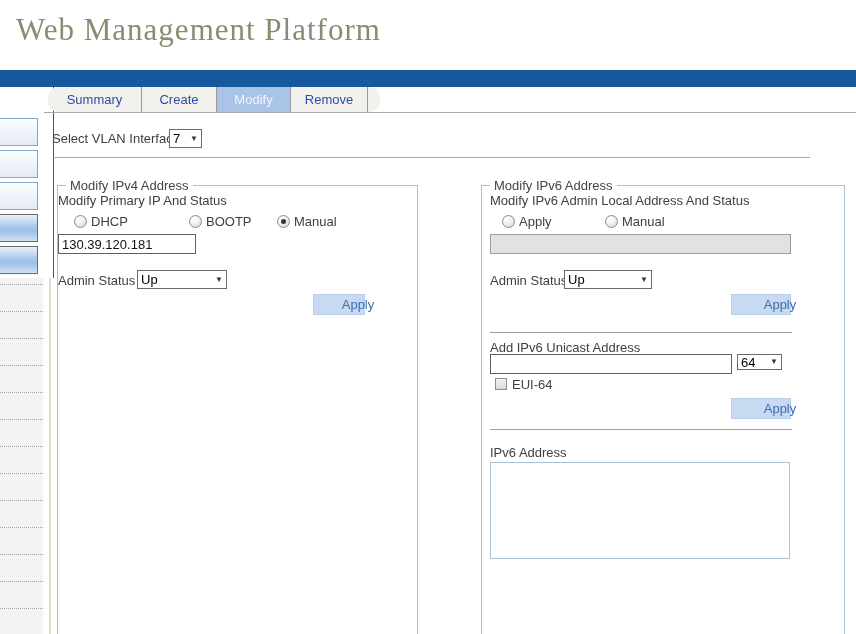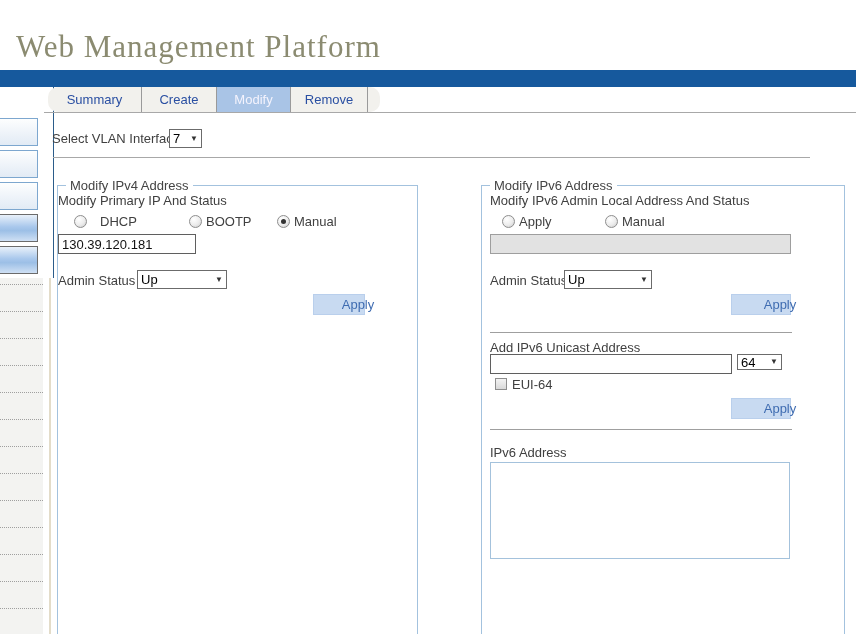--- a/index.html
+++ b/index.html
@@ -1,20 +1,20 @@
 <!DOCTYPE html>
 <html><head>
 <meta charset="utf-8">
 <style>
   html,body{margin:0;padding:0;background:#fff;}
   body{font-family:"Liberation Sans",sans-serif;font-size:13px;color:#404040;}
   .screen{position:relative;width:856px;height:634px;overflow:hidden;background:#fff;}
 
   
-  .header{position:absolute;left:0;top:17px;width:856px;height:70px;background:#fff;text-decoration:underline;}
+  .header{position:absolute;left:0;top:0;width:856px;height:70px;background:#fff;text-decoration:underline;}
   .app-title{position:absolute;left:16px;top:12px;margin:0;font-family:"Liberation Serif",serif;
     font-weight:400;font-size:31px;color:#8b8b71;letter-spacing:1px;}
   .navy-bar{position:absolute;left:0;top:70px;width:856px;height:17px;background:#16599d;}
 
   
   .sidebar{position:absolute;left:0;top:87px;width:43px;height:547px;background:#fff;}
   .side-boxes{position:absolute;left:-16px;top:31px;width:54px;}
   .side-box{box-sizing:border-box;height:28px;margin-bottom:4px;border:1px solid #7da7cf;
     background:linear-gradient(180deg,#fdfefe 0%,#eef3f9 55%,#e2ebf5 100%);}
   .side-box.sel{background:linear-gradient(180deg,#e9f1fa 0%,#a9c8ec 45%,#9cbfe6 60%,#cfe0f4 100%);}
@@ -116,21 +116,21 @@
     <span class="arrow">▼</span>
   </div>
   <div class="hr hr-vlan"></div>
 
   <div class="group" id="fs-ipv4">
     <span class="group-legend">Modify IPv4 Address</span>
 
     <span class="lbl" style="left:0;top:7px">Modify Primary IP And Status</span>
 
     <span class="radio" style="left:16px;top:29px"></span>
-    <span class="lbl" style="left:42px;top:28px">DHCP</span>
+    <span class="lbl" style="left:33px;top:28px">DHCP</span>
 
     <span class="radio" style="left:131px;top:29px"></span>
     <span class="lbl" style="left:148px;top:28px">BOOTP</span>
 
     <span class="radio checked" style="left:219px;top:29px"></span>
     <span class="lbl" style="left:236px;top:28px">Manual</span>
 
     <input class="txt" type="text" style="position: absolute; left: 0px; top: 48px; width: 138px;" value="130.39.120.181">
 
     <span class="lbl" style="left:0;top:87px">Admin Status</span>

